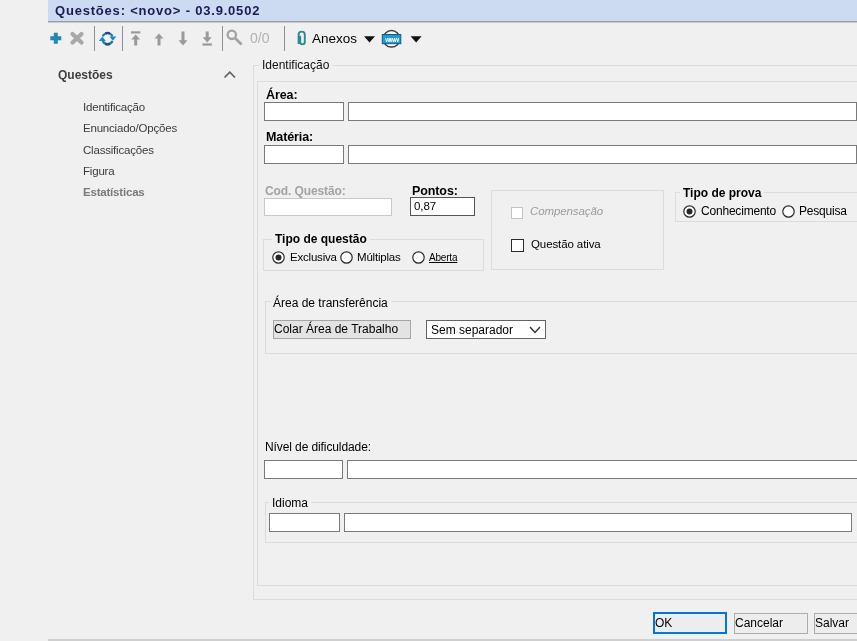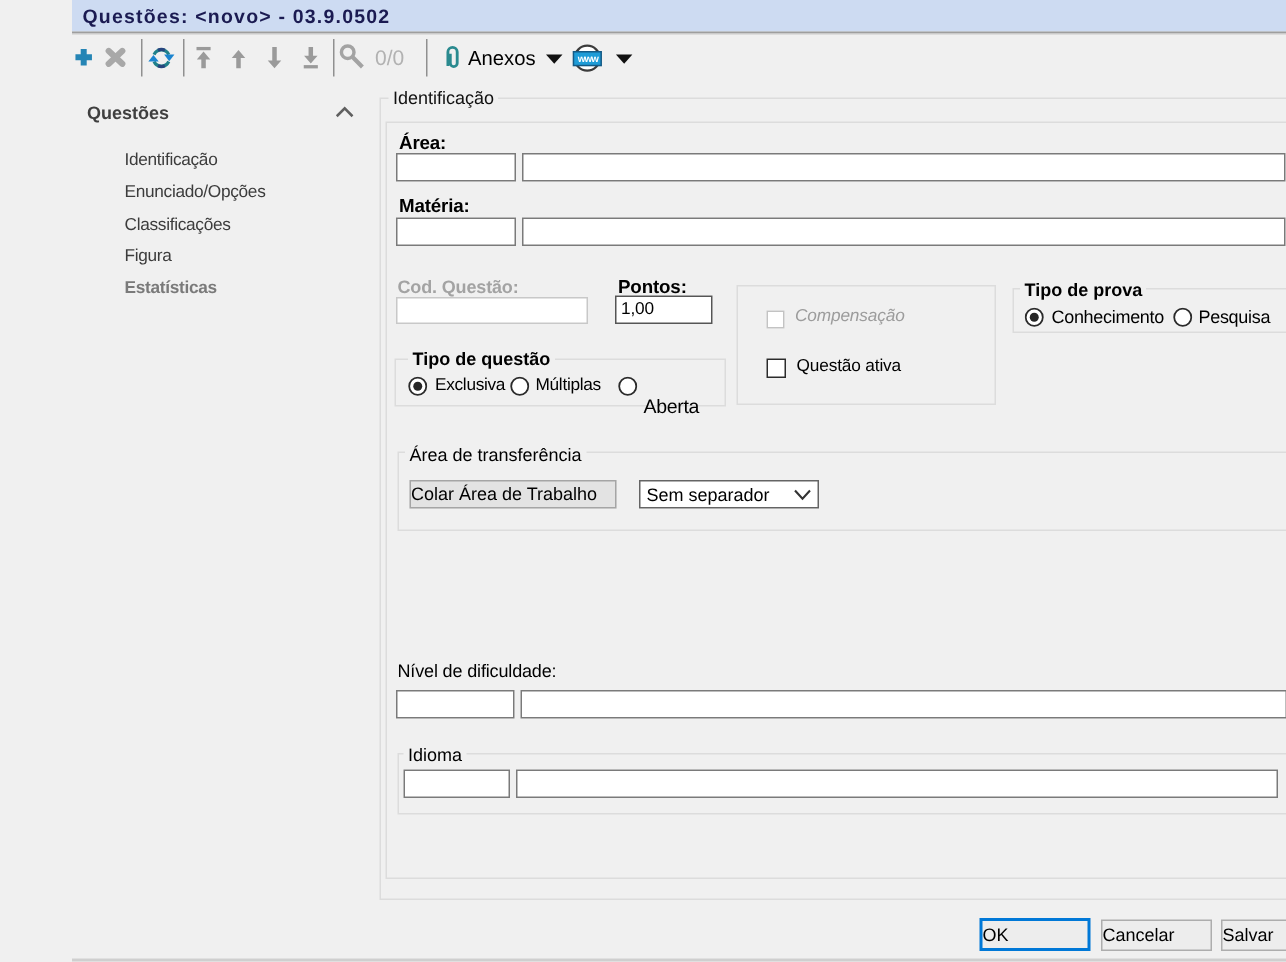--- a/index.html
+++ b/index.html
@@ -105,21 +105,21 @@
   <div class="lbl bold" style="left:218px;top:130px;font-size:12.5px;">Matéria:</div>
   <div class="input" style="left:216px;top:145px;width:80px;height:19px;"></div>
   <div class="input" style="left:300px;top:145px;width:509px;height:19px;"></div>
   <div class="dots" style="left:815px;top:146px;width:19px;height:18px;line-height:14px;">...</div>
 
   <div class="lbl bold" style="left:217px;top:184px;font-size:12px;color:#a3a3a3;">Cod. Questão:</div>
   <div class="input" style="left:216px;top:198px;width:128px;height:18px;border-color:#c8c8c8;"></div>
 
   <div class="lbl bold" style="left:364px;top:184px;font-size:12.5px;">Pontos:</div>
   <div class="input" style="left:362px;top:197px;width:65px;height:19px;border-color:#555;"></div>
-  <div class="lbl" style="left:366px;top:200px;">1,00</div>
+  <div class="lbl" style="left:366px;top:200px;">0,87</div>
 
   <div class="gbox" style="left:443px;top:190px;width:173px;height:80px;"></div>
   <div class="abs" style="left:463px;top:207px;width:12px;height:12px;background:#fff;border:1px solid #c3c3c3;"></div>
   <div class="lbl" style="left:482px;top:205px;color:#9c9c9c;font-style:italic;">Compensação</div>
   <div class="abs" style="left:463px;top:239px;width:13px;height:13px;background:#fff;border:1px solid #2b2b2b;"></div>
   <div class="lbl" style="left:483px;top:238px;">Questão ativa</div>
 
   <div class="gbox" style="left:627px;top:192px;width:207px;height:30px;"></div>
   <div class="glabel bold" style="left:632px;top:186px;">Tipo de prova</div>
   <svg class="abs" style="left:635px;top:205px;" width="13" height="13" viewBox="0 0 13 13">
@@ -139,21 +139,21 @@
     <circle cx="6.5" cy="6.5" r="3" fill="#262626"></circle>
   </svg>
   <div class="lbl" style="left:242px;top:251px;font-size:11.5px;letter-spacing:-0.2px;">Exclusiva</div>
   <svg class="abs" style="left:292px;top:251px;" width="13" height="13" viewBox="0 0 13 13">
     <circle cx="6.5" cy="6.5" r="5.7" fill="#fff" stroke="#2b2b2b" stroke-width="1.2"></circle>
   </svg>
   <div class="lbl" style="left:309px;top:251px;font-size:11.5px;letter-spacing:-0.2px;">Múltiplas</div>
   <svg class="abs" style="left:364px;top:251px;" width="13" height="13" viewBox="0 0 13 13">
     <circle cx="6.5" cy="6.5" r="5.7" fill="#fff" stroke="#2b2b2b" stroke-width="1.2"></circle>
   </svg>
-  <div class="lbl" style="left:381px;top:263px;font-size:13px;letter-spacing:-0.2px;">Aberta</div>
+  <div class="lbl" style="left:381px;top:252px;font-size:10px;letter-spacing:-0.2px;text-decoration:underline;">Aberta</div>
 
   <div class="gbox" style="left:217px;top:301px;width:618px;height:53px;"></div>
   <div class="glabel" style="left:222px;top:296px;">Área de transferência</div>
   <div class="btn" style="left:225px;top:320px;width:138px;height:19px;line-height:17px;background:#e3e3e3;border-color:#a5a5a5;">Colar Área de Trabalho</div>
   <div class="abs" style="left:378px;top:320px;width:120px;height:19px;background:#fff;border:1px solid #646464;"></div>
   <div class="lbl" style="left:383px;top:323px;font-size:12px;letter-spacing:0;">Sem separador</div>
   <svg class="abs" style="left:481px;top:326px;" width="12" height="8" viewBox="0 0 12 8">
     <path d="M1 1 L6 6.5 L11 1" fill="none" stroke="#333" stroke-width="1.4"></path>
   </svg>
 

